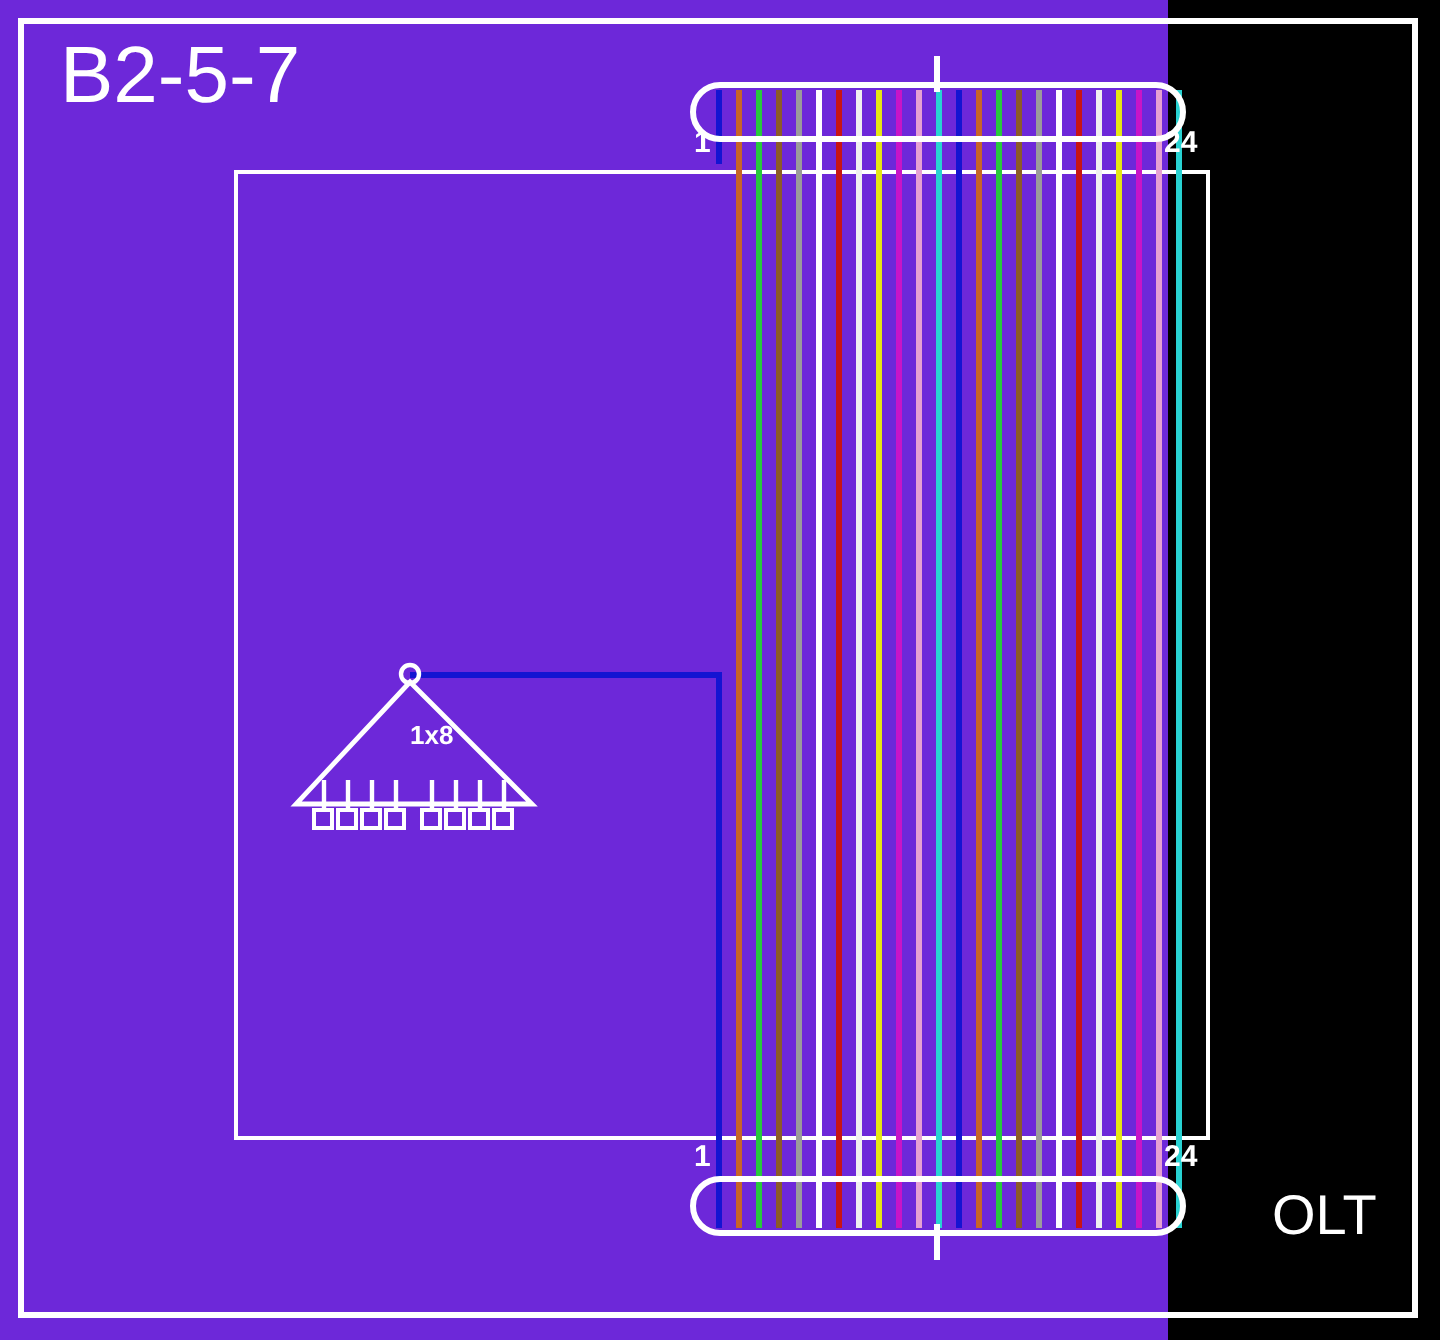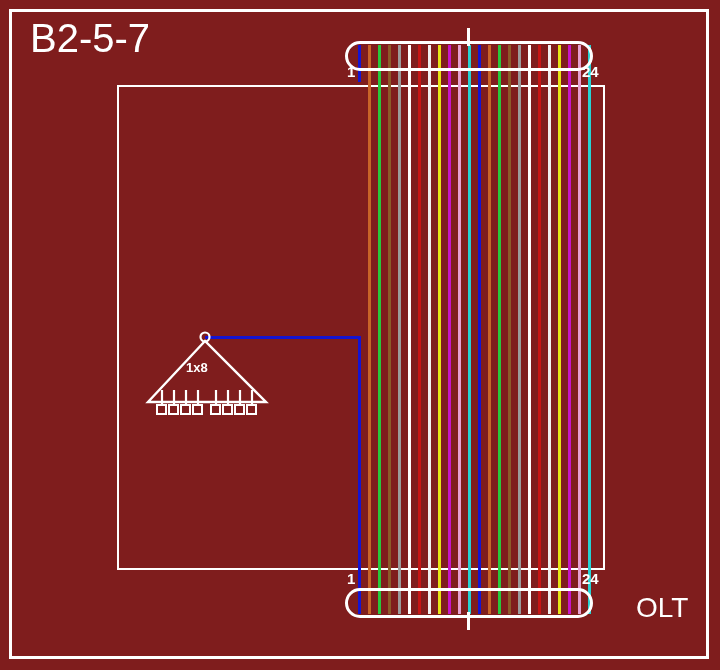--- a/index.html
+++ b/index.html
@@ -1,18 +1,18 @@
 <!DOCTYPE html>
 <html><head>
 <meta charset="utf-8">
 <style>
   html,body{margin:0;padding:0;background:#000;}
   body{width:720px;height:670px;overflow:hidden;
        font-family:"Liberation Sans",sans-serif;}
-  #stage{position:relative;width:720px;height:670px;background:#7f1d1d;}
+  #stage{position:relative;width:584px;height:670px;background:#6d28d9;}
 
   
   .outer-frame{position:absolute;left:9px;top:9px;width:700px;height:650px;
       border:3px solid #ffffff;box-sizing:border-box;}
 
   
   .inner-rect{position:absolute;left:117px;top:85px;width:488px;height:485px;
       border:2px solid #ffffff;box-sizing:border-box;}
 
   
@@ -40,21 +40,21 @@
   .port-num{position:absolute;color:#fff;font-size:15px;font-weight:bold;}
   .pn-t1{left:347px;top:63px;}
   .pn-t24{left:582px;top:63px;}
   .pn-b1{left:347px;top:570px;}
   .pn-b24{left:582px;top:570px;}
 
   
   .splitter{position:absolute;left:140px;top:330px;width:140px;height:86px;}
   .splitter svg{display:block;}
 
-  .splitter-label{position:absolute;left:186px;top:360px;color:#fff;
+  .splitter-label{position:absolute;left:205px;top:360px;color:#fff;
       font-size:13px;font-weight:bold;}
 
   
   .feed{position:absolute;background:#1414d2;}
   .feed-h{left:205px;top:336px;width:156px;height:3px;}
   .feed-v{left:358px;top:336px;width:3px;height:244px;}
 </style>
 </head>
 <body>
 

